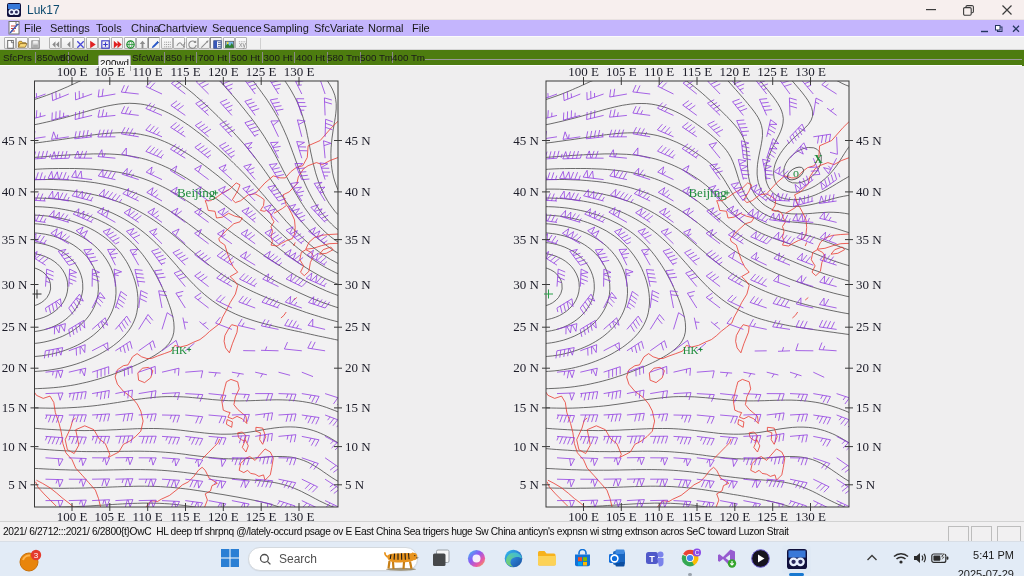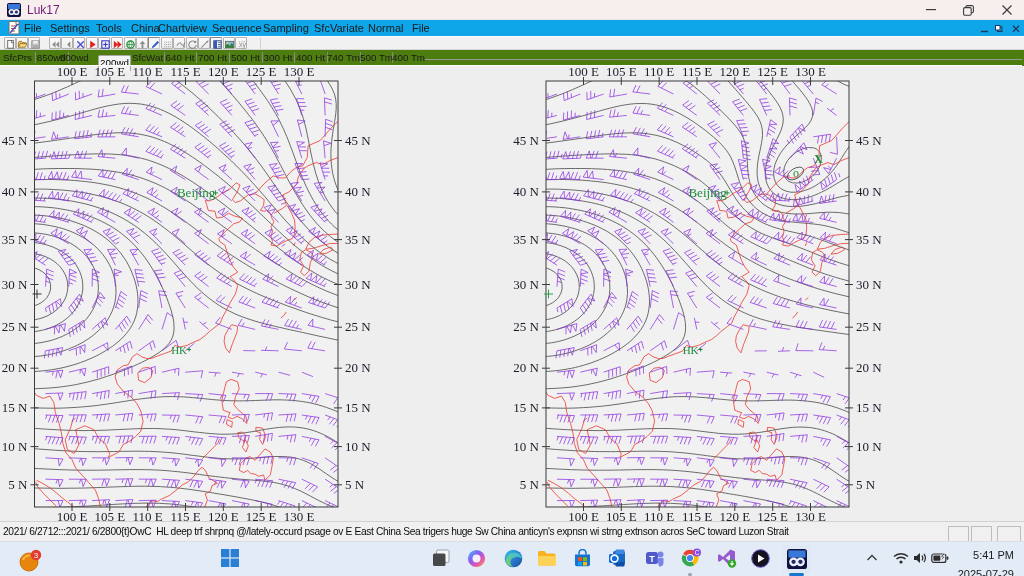--- a/index.html
+++ b/index.html
@@ -1,20 +1,20 @@
 <!DOCTYPE html>
 <html><head><meta charset="utf-8">
 <style>
 *{margin:0;padding:0;box-sizing:border-box}
 html,body{width:1024px;height:576px;overflow:hidden;font-family:"Liberation Sans",sans-serif;background:#efeeef;position:relative}
 .abs{position:absolute}
 #title{left:0;top:0;width:1024px;height:20px;background:#f7efee;border-bottom:1px solid #e9e2e1}
-#title .t{position:absolute;left:27px;top:3px;font-size:12px;color:#701a75}
+#title .t{position:absolute;left:27px;top:3px;font-size:12px;color:#0c4a6e}
 #winbtn{position:absolute;top:0;right:0;height:20px}
-#menubar{left:0;top:20px;width:1024px;height:16px;background:#0ea5e9}
+#menubar{left:0;top:20px;width:1024px;height:16px;background:#c4b5fd}
 .mi{position:absolute;top:1.5px;font-size:11px;color:#1a1a1a}
 #toolbar{left:0;top:36px;width:1024px;height:14px;background:#f1f1f1;border-top:1px solid #fbfbfb;border-bottom:1px solid #d6d6d6}
 .tb{position:absolute;top:0px;width:12px;height:12px;border:1px solid #b2b2b2;background:linear-gradient(#fcfcfc,#ececec);border-radius:1px}
 .tb svg{position:absolute;left:0.5px;top:0.5px;transform:scale(0.92)}
 #tabbar{left:0;top:50px;width:1024px;height:16px;background:#4d7c0f}
 .tab{display:block;position:absolute;top:0;height:16px;white-space:nowrap;font-size:9.8px;color:#1a1a1a;text-align:center;line-height:16px}
 .tsep{position:absolute;top:2px;height:11px;width:1px;background:#8a8a8a}
 .tabact{display:block;position:absolute;top:5px;height:16px;white-space:nowrap;background:#f3f3f3;border:1px solid #a8a8a8;border-bottom:none;border-radius:2px 2px 0 0;font-size:9.8px;text-align:center;line-height:14px;color:#000}
 #client{left:0;top:66px;width:1024px;height:455px;background:#efeeef}
 #status{left:0;top:521px;width:1024px;height:20px;background:#f1f0f1;border-top:1px solid #d2d2d2}
@@ -188,31 +188,31 @@
   </div>
 <div class="abs" id="tabbar">
     <span class="tab" style="left:0px;width:35px">SfcPrs</span>
     <span class="tsep" style="left:35px"></span>
     <span class="tab" style="left:35px;width:32.5px">850wd</span>
     <span class="tsep" style="left:67.5px"></span>
     <span class="tab" style="left:59px;width:30.5px">500wd</span>
     <span class="tabact" style="left:98px;width:33px">200wd</span>
     <span class="tab" style="left:131px;width:33px">SfcWat</span>
     <span class="tsep" style="left:164px"></span>
-    <span class="tab" style="left:164px;width:32px">640 Ht</span>
+    <span class="tab" style="left:164px;width:32px">850 Ht</span>
     <span class="tsep" style="left:196px"></span>
     <span class="tab" style="left:196px;width:33px">700 Ht</span>
     <span class="tsep" style="left:229px"></span>
     <span class="tab" style="left:229px;width:33px">500 Ht</span>
     <span class="tsep" style="left:262px"></span>
     <span class="tab" style="left:262px;width:32px">300 Ht</span>
     <span class="tsep" style="left:294px"></span>
     <span class="tab" style="left:294px;width:33px">400 Ht</span>
     <span class="tsep" style="left:327px"></span>
-    <span class="tab" style="left:327px;width:33px">740 Tm</span>
+    <span class="tab" style="left:327px;width:33px">580 Tm</span>
     <span class="tsep" style="left:360px"></span>
     <span class="tab" style="left:360px;width:32px">500 Tm</span>
     <span class="tsep" style="left:392px"></span>
     <span class="tab" style="left:392px;width:33px">400 Tm</span>
     <span style="position:absolute;left:425px;top:9px;width:597px;height:1px;background:#999"></span>
     <span style="position:absolute;left:0px;top:15.2px;width:1022px;height:1px;background:#fcfcfc"></span>
   </div>
 <div class="abs" id="status">
  <span class="st">2021/ 6/2712:::2021/ 6/2800{t}OwC  HL deep trf shrpnq @/lately-occurd psage ov E East China Sea trigers huge Sw China anticyn's expnsn wi strng extnson acros SeC toward Luzon Strait</span>
  <span class="scell" style="left:948px;width:21px"></span>
@@ -335,20 +335,38 @@
   <path d="M5 12a6.5 6.5 0 0 1 7-4.5" stroke="#ffb54d" stroke-width="2" fill="none"></path>
   <circle cx="18" cy="7" r="5.2" fill="#e43b2e"></circle>
       <text x="18" y="10" font-size="8" fill="#fff" text-anchor="middle" font-family="Liberation Sans">3</text>
  </svg>
  <svg class="tk" style="left:221px;top:7px" width="18" height="18" viewBox="0 0 18 18">
       <rect x="0" y="0" width="8.4" height="8.4" fill="#2a7fd4"></rect>
       <rect x="9.6" y="0" width="8.4" height="8.4" fill="#2a7fd4"></rect>
       <rect x="0" y="9.6" width="8.4" height="8.4" fill="#2a7fd4"></rect>
       <rect x="9.6" y="9.6" width="8.4" height="8.4" fill="#2a7fd4"></rect>
     </svg>
+ <div class="abs" style="left:248px;top:5px;width:170px;height:24px;background:#fff;border:1px solid #d4d9de;border-radius:12px;box-shadow:0 0.5px 1px rgba(0,0,0,.07)">
+   <svg class="abs" style="left:10px;top:5px" width="13" height="13" viewBox="0 0 13 13">
+        <circle cx="5.4" cy="5.4" r="3.9" fill="none" stroke="#4a4a4a" stroke-width="1.3"></circle>
+        <path d="M8.4 8.4l3 3" stroke="#4a4a4a" stroke-width="1.3"></path>
+      </svg>
+   <span class="abs" style="left:30px;top:4px;font-size:12px;color:#505050">Search</span>
+   <svg class="abs" style="left:133px;top:2px" width="38" height="21" viewBox="0 0 38 21">
+        <ellipse cx="19" cy="19.3" rx="15" ry="1.5" fill="#8a7a58" opacity="0.8"></ellipse>
+        <path d="M5 6c2-2 4-2.6 7-2.6l14-.4c3 0 5.5 1.5 6.5 4l-1.5 3.5c-2 2-18 2.5-21 1.5S5 9 5 6z" fill="#e8941f"></path>
+        <path d="M9 4.5L8.2 9M12.5 3.6l-.4 6M16 3.4l0 6.4M19.5 3.3l.2 6.5M23 3.2l.4 6.6M26.5 3.3l.6 6M30 3.8l.8 5.5" stroke="#1b1b1b" stroke-width="1.1" fill="none"></path>
+        <circle cx="31.5" cy="6.5" r="3.8" fill="#e8941f"></circle>
+        <circle cx="32.8" cy="5.6" r="0.6" fill="#111"></circle>
+        <path d="M29.5 3.8l1-1.6 1 1.4z" fill="#e8941f"></path>
+        <path d="M34 7.8c.8.3 1.6.2 2.3-.2" stroke="#1b1b1b" stroke-width="0.6" fill="none"></path>
+        <path d="M7.5 11l-1 7.5M11 12l.5 7M22 12l-.5 7M28 11.5l1.5 7.3" stroke="#c87f15" stroke-width="2.2" fill="none"></path>
+        <path d="M5.5 7C3.5 5.5 2.5 4 3 2.2" stroke="#e8941f" stroke-width="1.6" fill="none"></path>
+      </svg>
+ </div>
  <svg class="tk" style="left:432px;top:7px" width="18" height="18" viewBox="0 0 18 18">
       <rect x="4.5" y="1" width="12.5" height="12.5" rx="1.5" fill="#f5f6f7" stroke="#9aa0a6"></rect>
       <rect x="1" y="4.5" width="12.5" height="12.5" rx="1.5" fill="#46484a"></rect>
     </svg>
  <svg class="tk" style="left:467px;top:7px" width="19" height="19" viewBox="0 0 19 19">
       <defs>
         <linearGradient id="cop" x1="0" y1="0" x2="1" y2="1">
           <stop offset="0" stop-color="#36c5f0"></stop>
           <stop offset=".4" stop-color="#8a5cf5"></stop>
           <stop offset=".7" stop-color="#e758a8"></stop>

